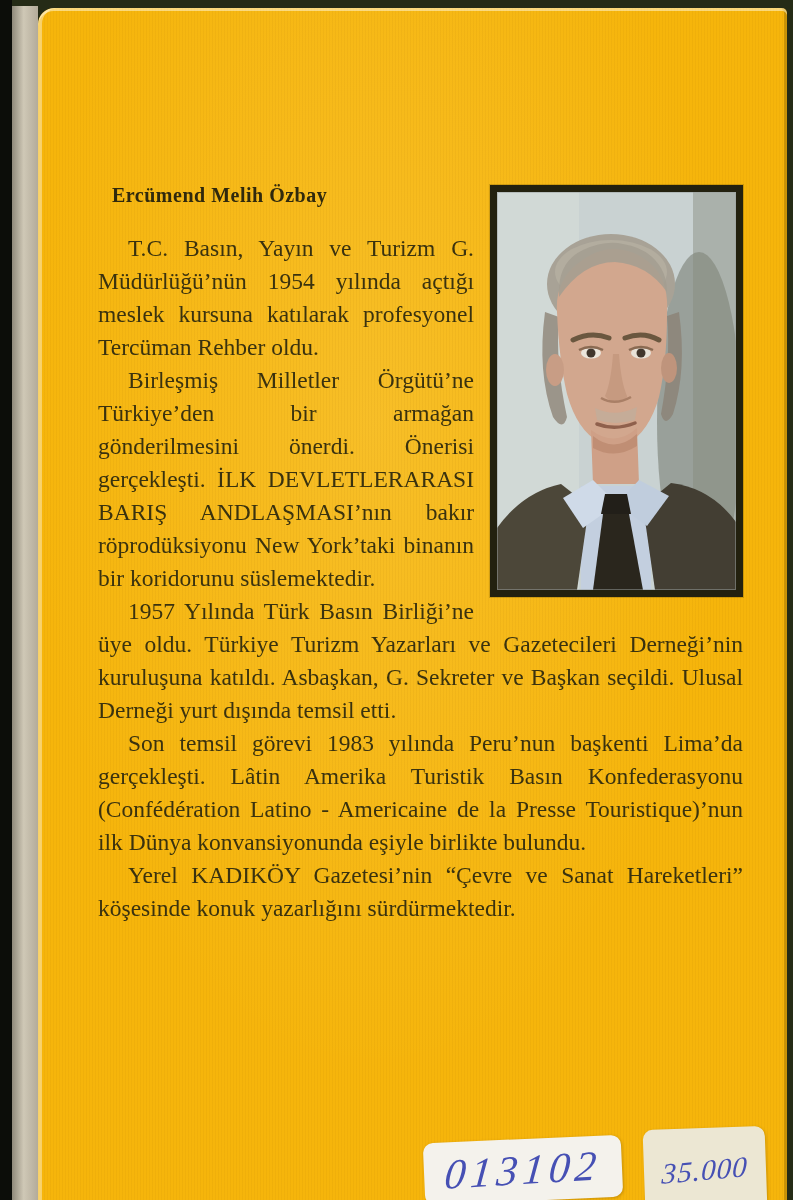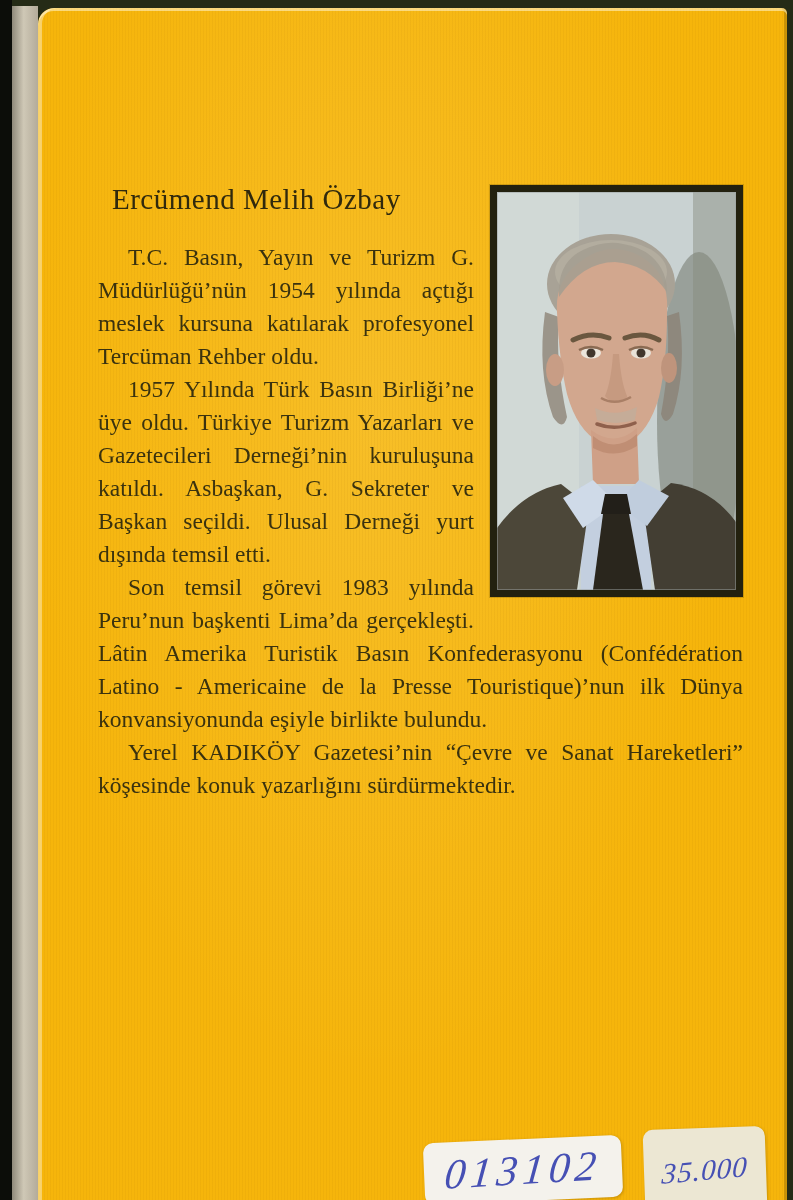--- a/index.html
+++ b/index.html
@@ -28,21 +28,21 @@
       #f6b50b;
     border-radius: 16px 5px 0 0;
     box-shadow:
       inset 0 3px 0 rgba(255,246,214,0.55),
       inset 4px 0 0 rgba(255,248,222,0.45),
       inset -3px 0 0 rgba(95,65,0,0.28);
     box-sizing: border-box;
     padding: 177px 44px 0 60px;
   }
   .heading {
-    font-size: 29px; font-weight: normal;
+    font-size: 20px; font-weight: bold;
     color: #30290d; letter-spacing: 0.5px;
     margin: 0 0 27px 14px; line-height: 1;
   }
   .photo-frame {
     float: right;
     width: 239px; height: 398px;
     border: 7px solid #23210f;
     margin: 0 0 22px 16px;
     background: #c9d2d2;
     box-shadow: 0 0 0 1px rgba(120,90,0,0.3);
@@ -132,20 +132,21 @@
       <path d="M108,302 L130,302 L134,322 L104,322 Z" fill="#221f19"></path>
       <path d="M106,322 L132,322 L146,398 L96,398 Z" fill="#2a261d"></path>
       <rect width="239" height="398" fill="none" stroke="#9aa0a0" stroke-width="2" opacity="0.5"></rect>
     </svg>
   </div>
 
   <h1 class="heading">Ercümend Melih Özbay</h1>
 
   <div class="bio">
     <p>T.C. Basın, Yayın ve Turizm G. Müdürlüğü’nün 1954 yılında açtığı meslek kursuna katılarak profesyonel Tercüman Rehber oldu.</p>
+    <p>Birleşmiş Milletler Örgütü’ne Türkiye’den bir armağan gönderilmesini önerdi. Önerisi gerçekleşti. İLK DEVLETLERARASI BARIŞ ANDLAŞMASI’nın bakır röprodüksiyonu New York’taki binanın bir koridorunu süslemektedir.</p>
     <p>1957 Yılında Türk Basın Birliği’ne üye oldu. Türkiye Turizm Yazarları ve Gazetecileri Derneği’nin kuruluşuna katıldı. Asbaşkan, G. Sekreter ve Başkan seçildi. Ulusal Derneği yurt dışında temsil etti.</p>
     <p>Son temsil görevi 1983 yılında Peru’nun başkenti Lima’da gerçekleşti. Lâtin Amerika Turistik Basın Konfederasyonu (Confédération Latino - Americaine de la Presse Touristique)’nun ilk Dünya konvansiyonunda eşiyle birlikte bulundu.</p>
     <p>Yerel KADIKÖY Gazetesi’nin “Çevre ve Sanat Hareketleri” köşesinde konuk yazarlığını sürdürmektedir.</p>
   </div>
 </div>
 
 <div class="sticker sticker-inventory">
   <span>013102</span>
 </div>
 <div class="sticker sticker-price">

